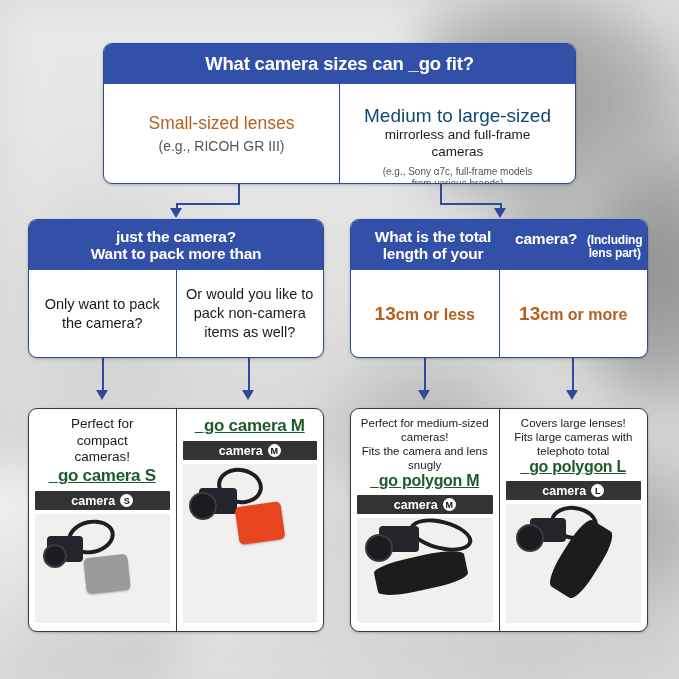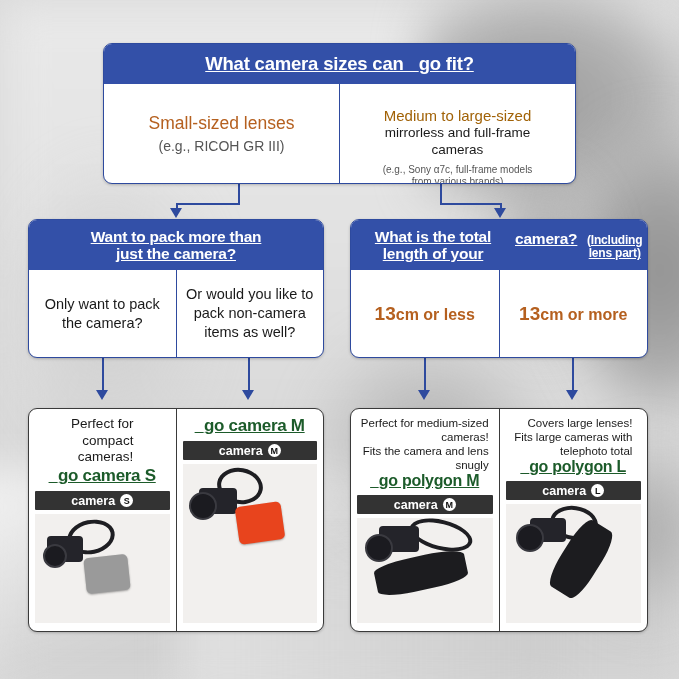--- a/index.html
+++ b/index.html
@@ -26,37 +26,36 @@
     position:absolute;box-sizing:border-box;
     border:1.6px solid #2e4a9e;border-radius:9px;
     background:#fff;overflow:hidden;
     box-shadow:0 1px 3px rgba(0,0,0,.22);
   }
   .node-head{
     background:#3350a8;color:#fff;text-align:center;
     font-weight:bold;letter-spacing:-.2px;
     display:flex;align-items:center;justify-content:center;
     line-height:1.12;
-    text-decoration:underline;
   }
   .node-body{display:flex;align-items:stretch;}
   .cell{
     flex:1;display:flex;flex-direction:column;
     align-items:center;justify-content:center;text-align:center;
     padding:4px 6px;box-sizing:border-box;
   }
   .cell + .cell{border-left:1.4px solid #2e4a9e;}
 
   
   #n-top{left:103px;top:43px;width:473px;height:141px;}
   #n-top .node-head{height:40px;font-size:18.5px;}
   #n-top .node-body{height:calc(100% - 40px);}
   #n-top .c1-t1{font-size:17.5px;color:#b5601f;line-height:1.25;}
   #n-top .c1-t2{font-size:14px;color:#555;margin-top:4px;}
-  #n-top .c2-t1{font-size:15px;color:#a16207;line-height:1.2;margin-top:28px;}
+  #n-top .c2-t1{font-size:19px;color:#0c4a6e;line-height:1.2;margin-top:28px;}
   #n-top .c2-t2{font-size:13.5px;color:#1a1a1a;line-height:1.24;}
   #n-top .c2-t3{font-size:10px;color:#555;line-height:1.22;margin-top:5px;}
 
   
   #n-left{left:28px;top:219px;width:296px;height:139px;}
   #n-left .node-head{height:50px;font-size:15.5px;}
   #n-left .node-body{height:calc(100% - 50px);}
   #n-left .q{font-size:14.5px;color:#1a1a1a;line-height:1.3;}
 
   
@@ -75,21 +74,21 @@
     box-shadow:0 1px 3px rgba(0,0,0,.22);overflow:hidden;
     display:flex;
   }
   #c-left{left:28px;top:408px;width:296px;height:224px;}
   #c-right{left:350px;top:408px;width:298px;height:224px;}
   .card-col{
     flex:1;display:flex;flex-direction:column;align-items:center;
     padding:7px 6px 8px;box-sizing:border-box;
   }
   .card-col + .card-col{border-left:1.4px solid #3a3a3a;}
-  .blurb{font-size:13.5px;color:#1a1a1a;text-align:right;line-height:1.24;}
+  .blurb{font-size:13.5px;color:#1a1a1a;text-align:center;line-height:1.24;}
   .blurb.small{font-size:11.5px;line-height:1.22;}
   .pname{
     font-size:17px;font-weight:bold;color:#1c5b2a;
     margin-top:auto;margin-bottom:5px;letter-spacing:-.3px;white-space:nowrap;text-decoration:underline;
   }
   .pname.sm{font-size:16px;}
   .tagbar{
     width:100%;background:#333;color:#fff;border-radius:1px;
     height:19px;display:flex;align-items:center;justify-content:center;
     gap:5px;font-size:12.5px;font-weight:bold;
@@ -168,22 +167,22 @@
       <div class="c2-t2">cameras</div>
       <div class="c2-t3">(e.g., Sony α7c, full-frame models</div>
       <div class="c2-t3" style="margin-top:0;">from various brands)</div>
     </div>
   </div>
 </div>
 
 <div class="node" id="n-left">
   <div class="node-head">
     <div>
+      <div>just the camera?</div>
       <div>Want to pack more than</div>
-      <div>just the camera?</div>
     </div>
   </div>
   <div class="node-body">
     <div class="cell">
       <div class="q">Only want to pack the camera?</div>
     </div>
     <div class="cell">
       <div class="q">Or would you like to pack non-camera items as well?</div>
     </div>
   </div>

